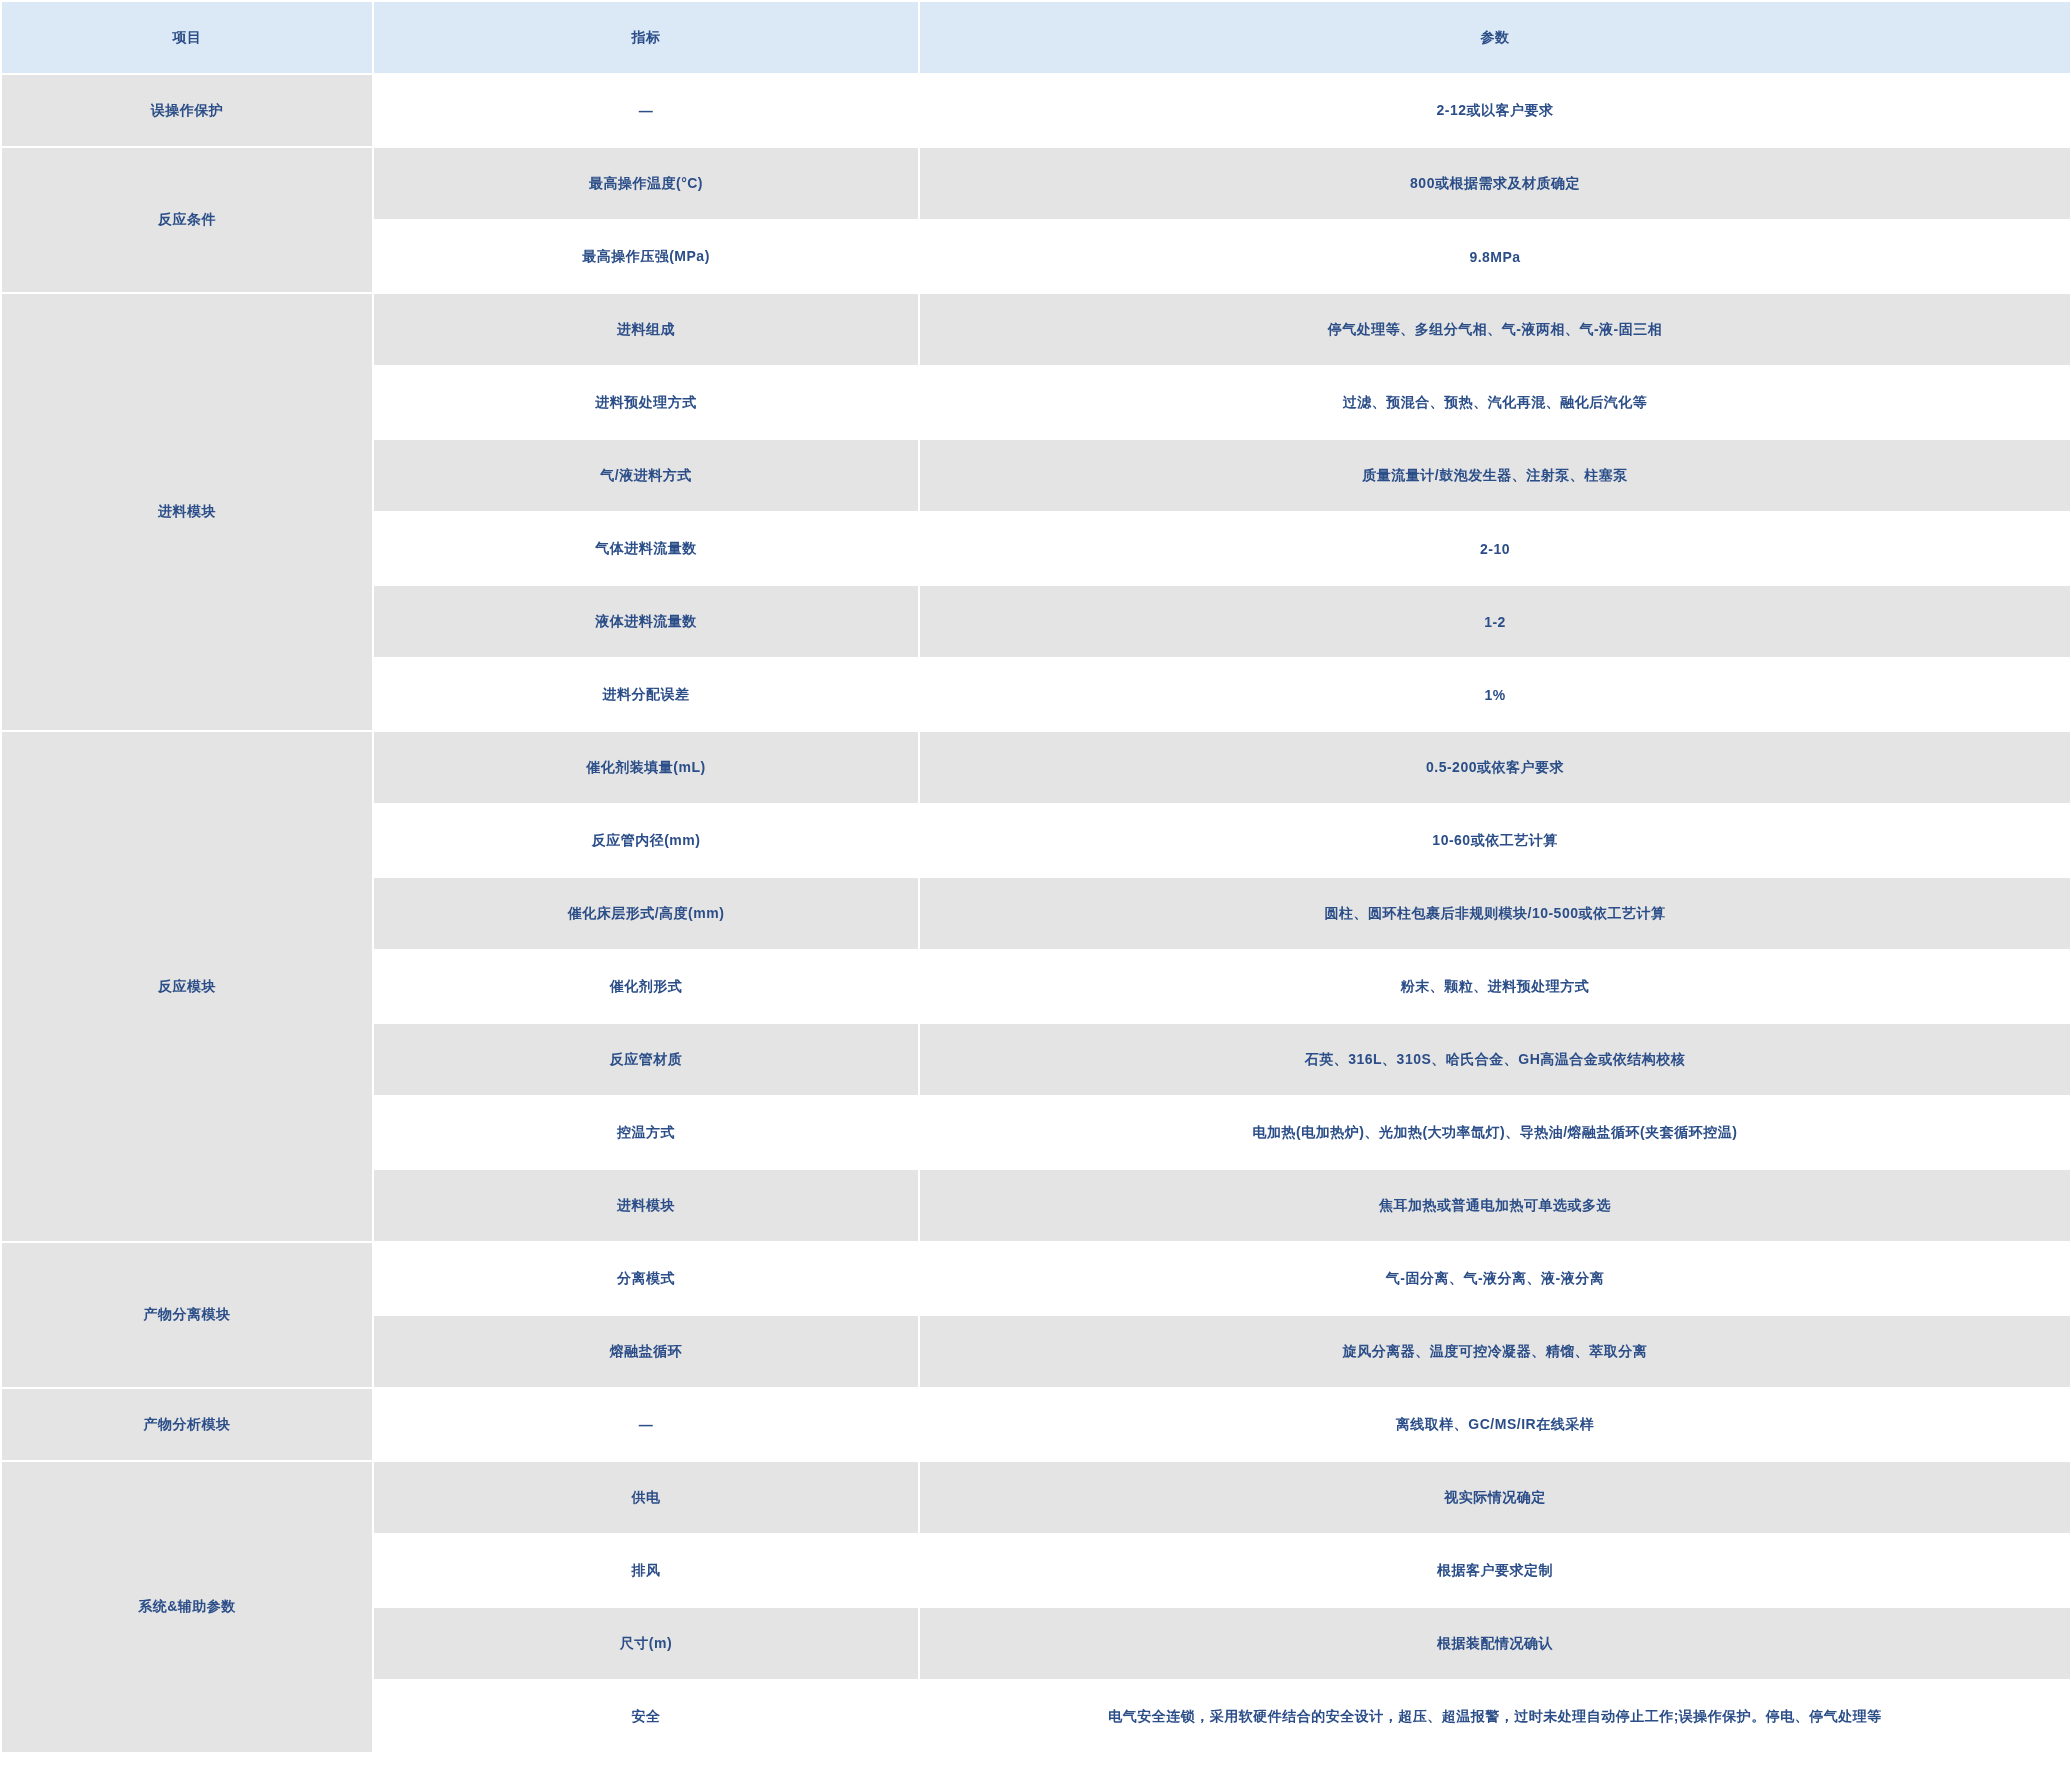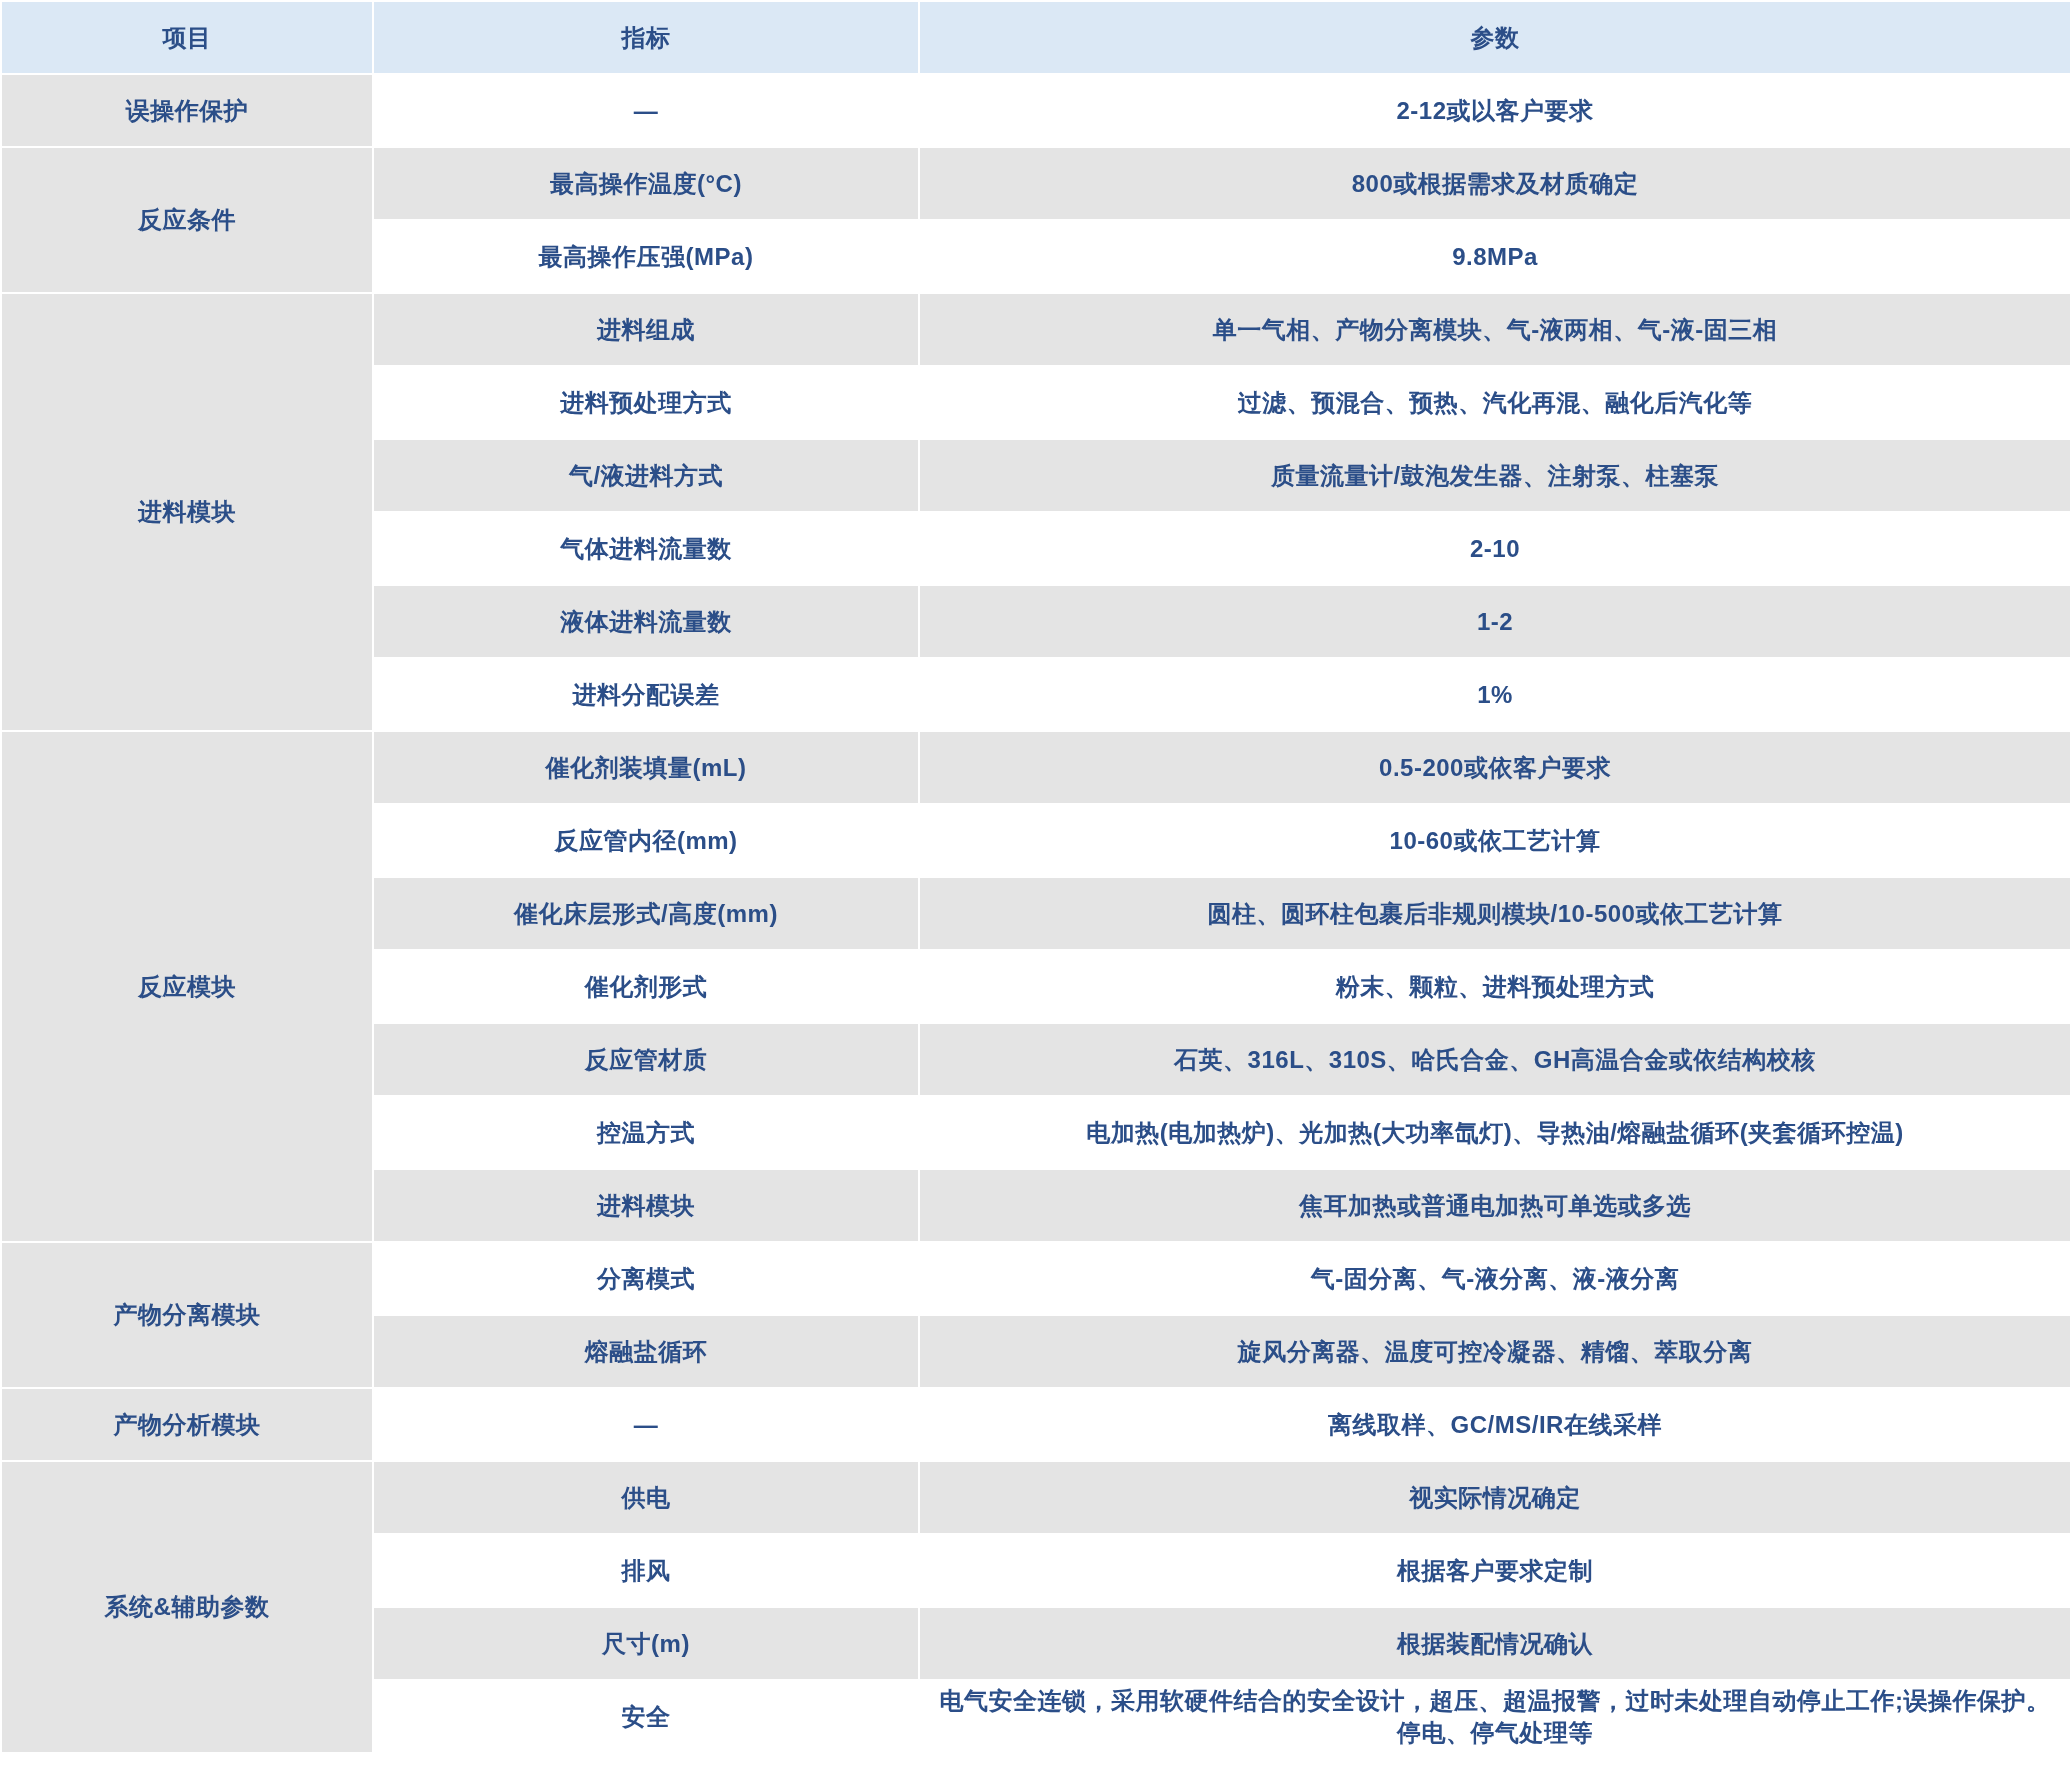--- a/index.html
+++ b/index.html
@@ -25,21 +25,21 @@
     table-layout:fixed;
   }
   col.c1{width:370px;}
   col.c2{width:544px;}
   col.c3{width:auto;}
   th,td{
     height:71px;
     padding:0 7.8px;
     text-align:center;
     vertical-align:middle;
-    font-size:24px;
+    font-size:14px;
     font-weight:700;
     color:var(--text);
     overflow:hidden;
     letter-spacing:0.5px;
   }
   th{
     background:var(--header-bg);
   }
   td.item-cell{
     background:var(--stripe-bg);
@@ -78,21 +78,21 @@
           <td class="indicator-cell gray">最高操作温度(°C)</td>
           <td class="parameter-cell gray">800或根据需求及材质确定</td>
         </tr>
         <tr>
           <td class="indicator-cell white">最高操作压强(MPa)</td>
           <td class="parameter-cell white">9.8MPa</td>
         </tr>
         <tr>
           <td class="item-cell" rowspan="6">进料模块</td>
           <td class="indicator-cell gray">进料组成</td>
-          <td class="parameter-cell gray">单一气相、产物分离模块、气-液两相、气-液-固三相</td>
+          <td class="parameter-cell gray">停气处理等、多组分气相、气-液两相、气-液-固三相</td>
         </tr>
         <tr>
           <td class="indicator-cell white">进料预处理方式</td>
           <td class="parameter-cell white">过滤、预混合、预热、汽化再混、融化后汽化等</td>
         </tr>
         <tr>
           <td class="indicator-cell gray">气/液进料方式</td>
           <td class="parameter-cell gray">质量流量计/鼓泡发生器、注射泵、柱塞泵</td>
         </tr>
         <tr>

